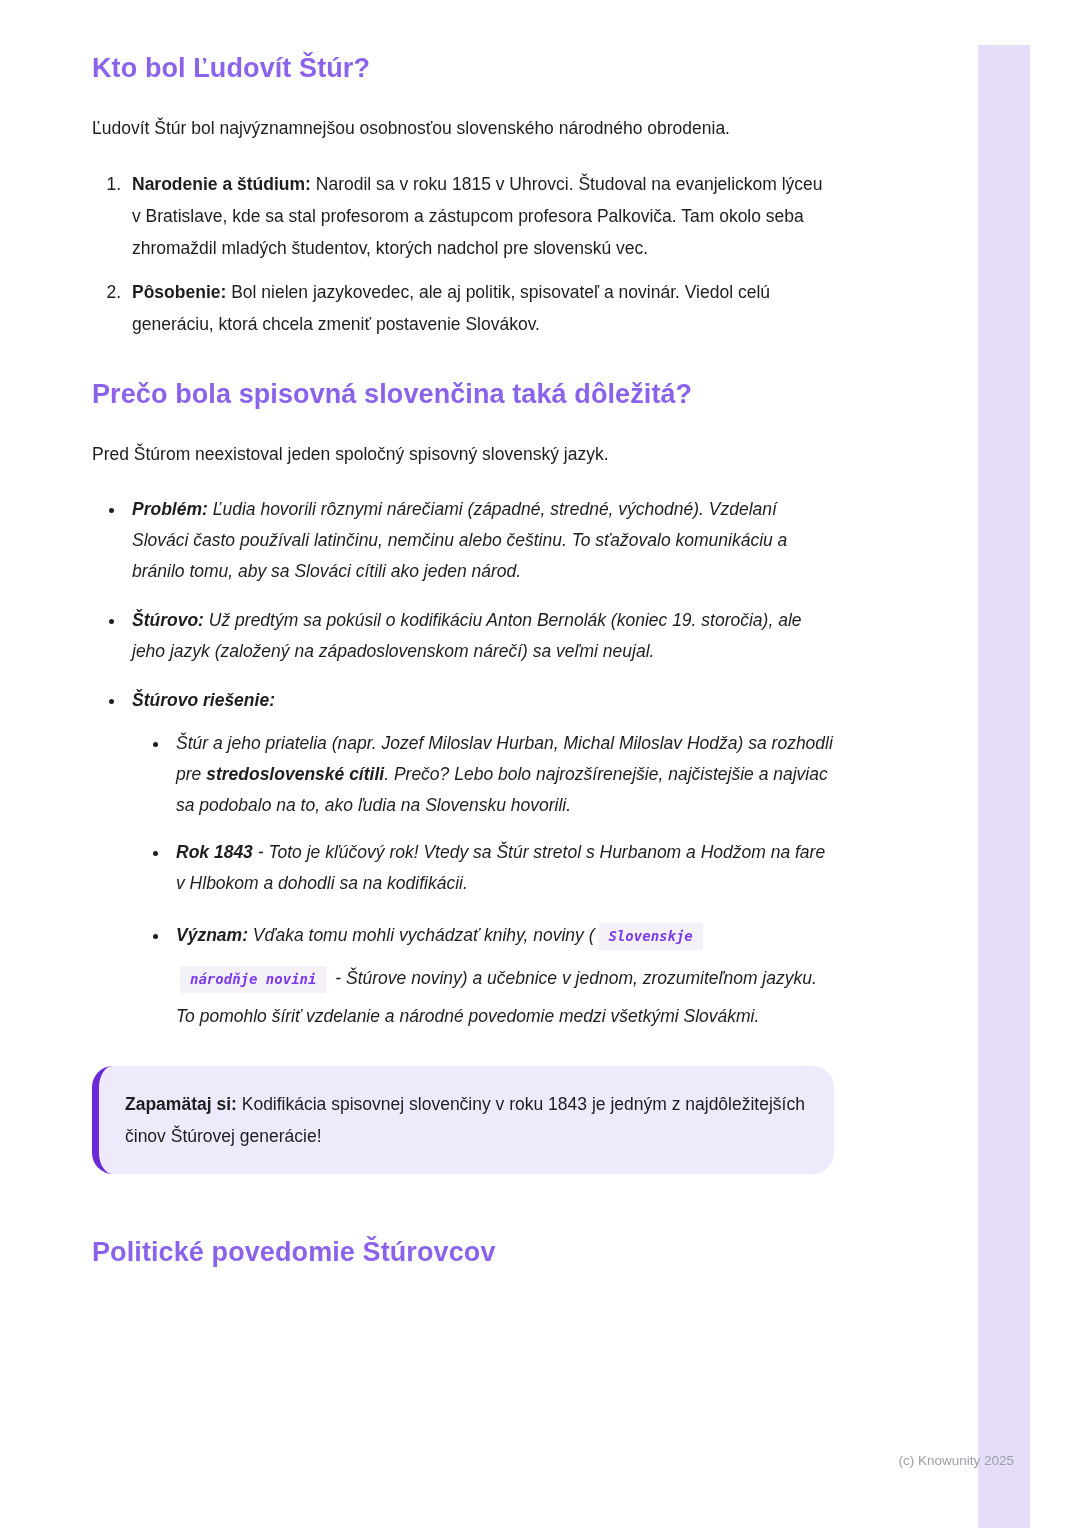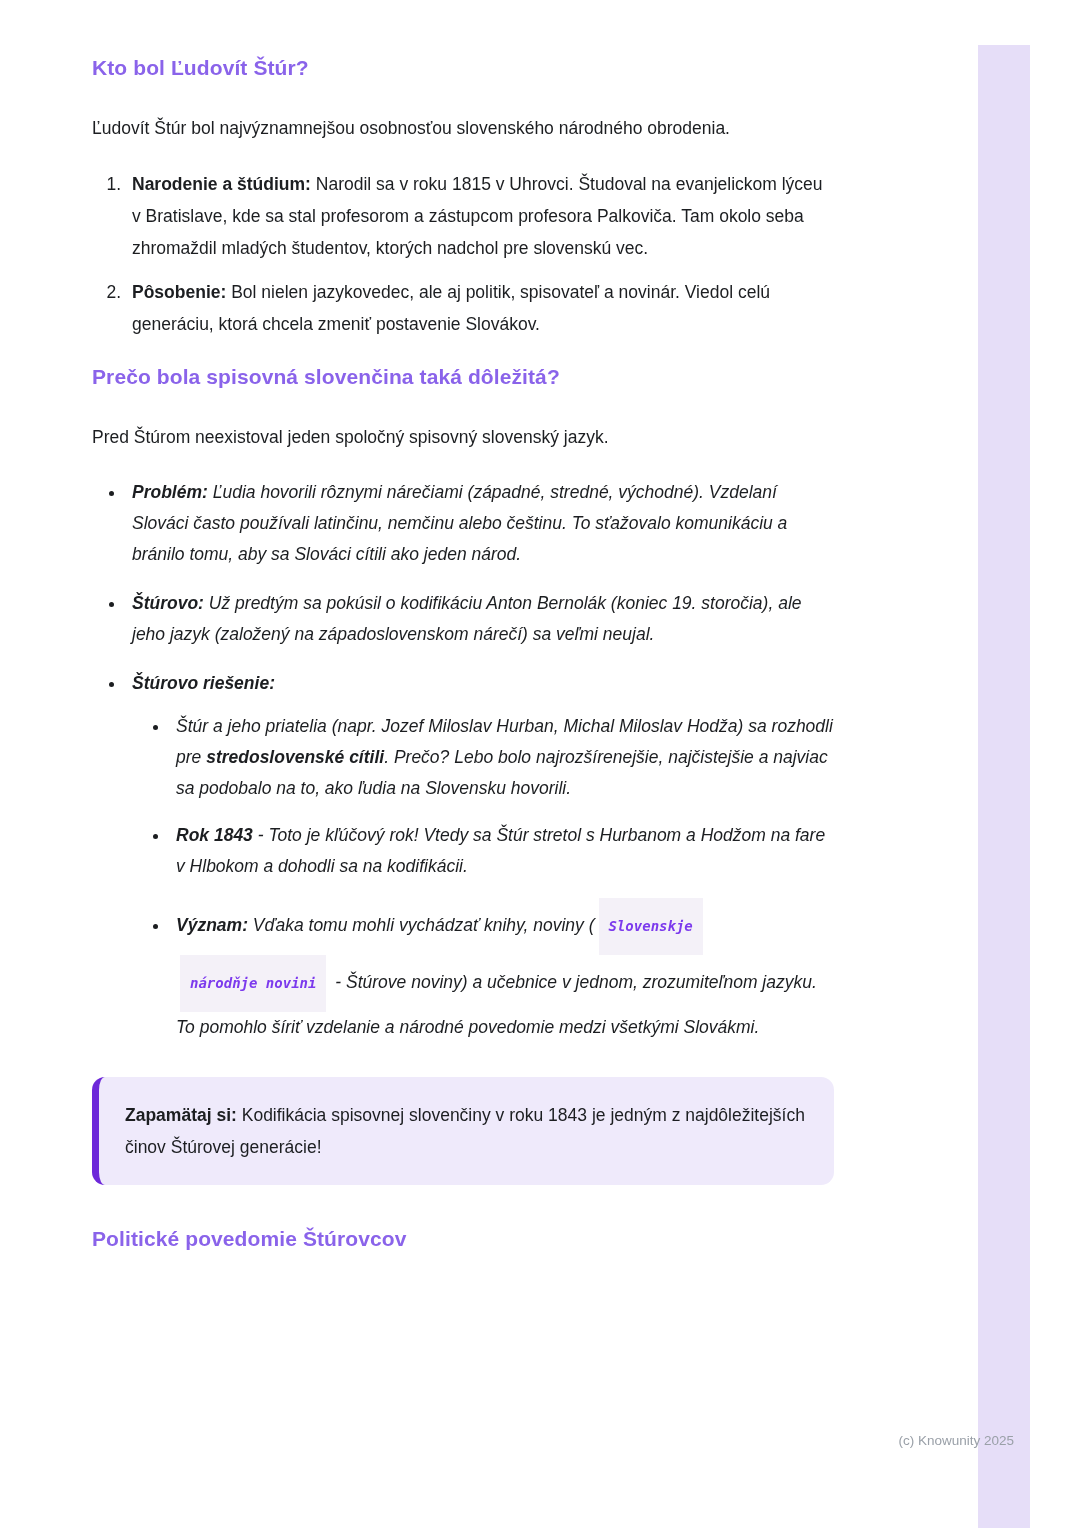--- a/index.html
+++ b/index.html
@@ -20,50 +20,50 @@
     background:#ffffff;
     overflow:hidden;
     font-family:"Liberation Sans", sans-serif;
     color:var(--text);
   }
   .side-strip{
     position:absolute;top:45px;right:50px;bottom:0;width:52px;
     background:var(--strip);
   }
   .content{position:absolute;left:92px;top:50px;width:742px;}
-  .heading{color:var(--heading);font-size:21px;font-weight:700;line-height:36px;letter-spacing:.1px;}
+  .heading{color:var(--heading);font-size:27px;font-weight:700;line-height:36px;letter-spacing:.1px;}
   h1.heading{margin-bottom:26px;}
-  h2.heading{margin-top:19px;margin-bottom:26px;}
+  h2.heading{margin-top:36px;margin-bottom:26px;}
   .para{font-size:17.5px;line-height:32px;margin-bottom:24px;}
   .justify{text-align:justify;}
   b{font-weight:700;}
   ol.num-list{margin:8px 0 0 0;padding-left:34px;}
   ol.num-list>li{font-size:17.5px;line-height:32px;margin-bottom:12px;padding-left:6px;}
   ul.bullet-list{margin:0;padding-left:34px;list-style:disc;font-style:italic;}
   ul.bullet-list>li{font-size:17.5px;line-height:31px;margin-bottom:18px;padding-left:6px;}
   ul.sub-list{margin:12px 0 0 2px;padding-left:36px;list-style:disc;}
   ul.sub-list>li{font-size:17.5px;line-height:31px;margin-bottom:16px;padding-left:6px;}
   .code{
     font-family:"DejaVu Sans Mono", monospace;
     font-size:14px;font-weight:700;
     color:var(--code-text);background:var(--code-bg);
-    border-radius:0;padding:19px 10px;margin:0 4px;
+    border-radius:0;padding:4px 10px;margin:8px 4px;
     white-space:nowrap;display:inline-block;line-height:19px;
     vertical-align:baseline;
   }
   .callout{
-    margin:34px 0 36px 0;
+    margin:34px 0 60px 0;
     background:var(--callout-bg);
     border-left:7px solid var(--callout-border);
-    border-radius:13px;
+    border-radius:21px;
     padding:22px 26px;
     font-size:17.5px;line-height:32px;
   }
   .watermark{
-    position:absolute;right:66px;bottom:80px;
+    position:absolute;right:66px;bottom:60px;
     font-size:13.5px;color:var(--watermark);z-index:2;
   }
 </style>
 </head>
 <body>
 
 <div class="page">
   <div class="side-strip"></div>
 
   <div class="content">

